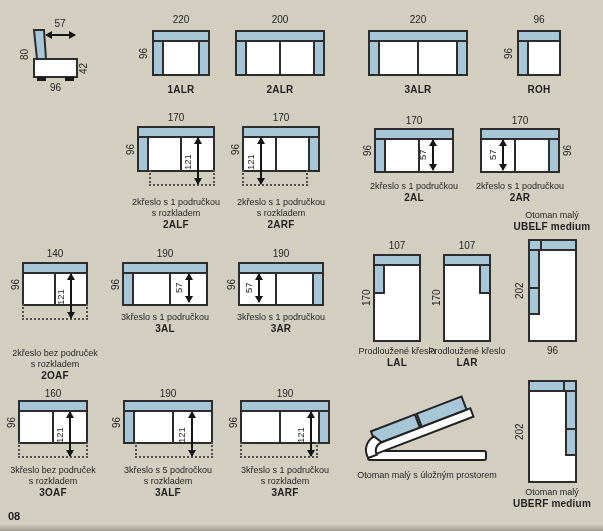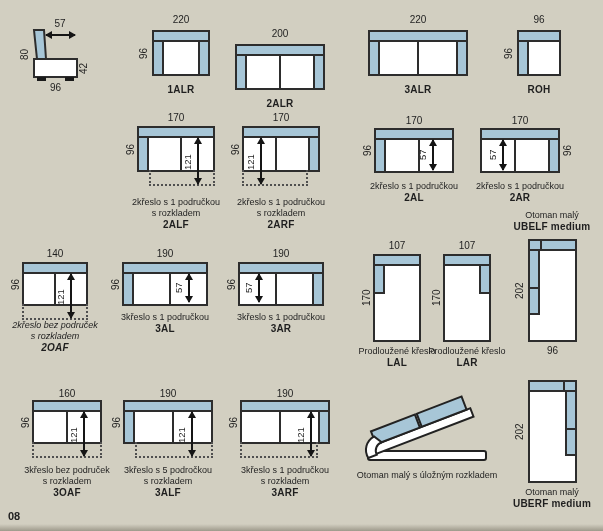--- a/index.html
+++ b/index.html
@@ -59,21 +59,21 @@
     <div class="dim" style="left:22px;top:0;width:58px;">220</div>
     <div class="draw" style="left:22px;top:16px;width:58px;height:46px;">
       <div class="strip top"></div>
       <div class="strip left"></div>
       <div class="strip right"></div>
     </div>
     <div class="dim v" style="left:8px;top:16px;height:46px;">96</div>
     <div class="cap" style="left:22px;top:70px;width:58px;"><span class="code">1ALR</span></div>
   </div>
 
-  <div class="module" style="left:233px;top:28px;width:94px;height:84px;">
+  <div class="module" style="left:233px;top:14px;width:94px;height:84px;">
     <div class="dim" style="left:2px;top:0;width:90px;">200</div>
     <div class="draw" style="left:2px;top:16px;width:90px;height:46px;">
       <div class="strip top"></div>
       <div class="strip left"></div>
       <div class="strip right"></div>
       <div class="seatline" style="left:42px;"></div>
     </div>
     <div class="cap" style="left:2px;top:70px;width:90px;"><span class="code">2ALR</span></div>
   </div>
 
@@ -185,21 +185,21 @@
   <div class="module" style="left:10px;top:248px;width:86px;height:125px;">
     <div class="dim" style="left:12px;top:0;width:66px;">140</div>
     <div class="draw" style="left:12px;top:14px;width:66px;height:44px;">
       <div class="strip top"></div>
       <div class="seatline" style="left:30px;"></div>
     </div>
     <div class="dim v" style="left:0;top:14px;height:44px;">96</div>
     <div class="dash" style="left:12px;top:56px;width:66px;height:16px;"></div>
     <div class="varr" style="left:60px;top:26px;height:44px;"></div>
     <div class="dim v sm" style="left:45px;top:29px;height:40px;">121</div>
-    <div class="cap" style="left:-10px;top:72px;width:110px;font-style:italic;">
+    <div class="cap" style="left:-10px;top:100px;width:110px;">
       <div>2křeslo bez područek</div>
       <div>s rozkladem</div>
       <div class="code">2OAF</div>
     </div>
   </div>
 
   <div class="module" style="left:110px;top:248px;width:100px;height:95px;">
     <div class="dim" style="left:12px;top:0;width:86px;">190</div>
     <div class="draw" style="left:12px;top:14px;width:86px;height:44px;">
       <div class="strip top"></div>
@@ -250,21 +250,21 @@
       <div class="strip top"></div>
       <div class="strip right part"></div>
     </div>
     <div class="dim v" style="left:1px;top:14px;height:88px;">170</div>
     <div class="cap" style="left:-18px;top:106px;width:110px;">
       <div>Prodloužené křeslo</div>
       <div class="code">LAR</div>
     </div>
   </div>
 
-  <div class="module" style="left:20px;top:386px;width:90px;height:125px;">
+  <div class="module" style="left:6px;top:386px;width:90px;height:125px;">
     <div class="dim" style="left:12px;top:2px;width:70px;">160</div>
     <div class="draw" style="left:12px;top:14px;width:70px;height:44px;">
       <div class="strip top"></div>
       <div class="seatline" style="left:32px;"></div>
     </div>
     <div class="dim v" style="left:0;top:14px;height:44px;">96</div>
     <div class="dash" style="left:12px;top:56px;width:70px;height:16px;"></div>
     <div class="varr" style="left:63px;top:26px;height:44px;"></div>
     <div class="dim v sm" style="left:48px;top:29px;height:40px;">121</div>
     <div class="cap" style="left:-8px;top:79px;width:110px;">
@@ -314,21 +314,21 @@
     <svg width="125" height="70" viewBox="0 0 125 70" style="position:absolute;left:5px;top:2px;">
       <rect x="3" y="53" width="118" height="9" rx="2" fill="#ffffff" stroke="#222222" stroke-width="2"></rect>
       <g transform="rotate(-21 14 57)">
         <rect x="10" y="46" width="106" height="9" fill="#ffffff" stroke="#222222" stroke-width="2"></rect>
         <rect x="15" y="32" width="47" height="14" fill="#a7c6d7" stroke="#222222" stroke-width="2"></rect>
         <rect x="64" y="32" width="48" height="14" fill="#a7c6d7" stroke="#222222" stroke-width="2"></rect>
         <path d="M16,38 A 15 15 0 0 0 3,56 L 12,56 A 9 9 0 0 1 21,46 Z" fill="#ffffff" stroke="#222222" stroke-width="2"></path>
       </g>
     </svg>
     <div class="cap" style="left:-13px;top:74px;width:160px;">
-      <div>Otoman malý s úložným rozkladem</div>
+      <div>Otoman malý s úložným prostorem</div>
     </div>
   </div>
 
   <div class="module" style="left:505px;top:376px;width:90px;height:140px;">
     <div class="draw" style="left:23px;top:4px;width:49px;height:103px;">
       <div class="strip top"></div>
       <div class="notch" style="right:10px;"></div>
       <div class="strip otr"></div>
       <div class="armcut" style="right:0;top:46px;"></div>
     </div>

